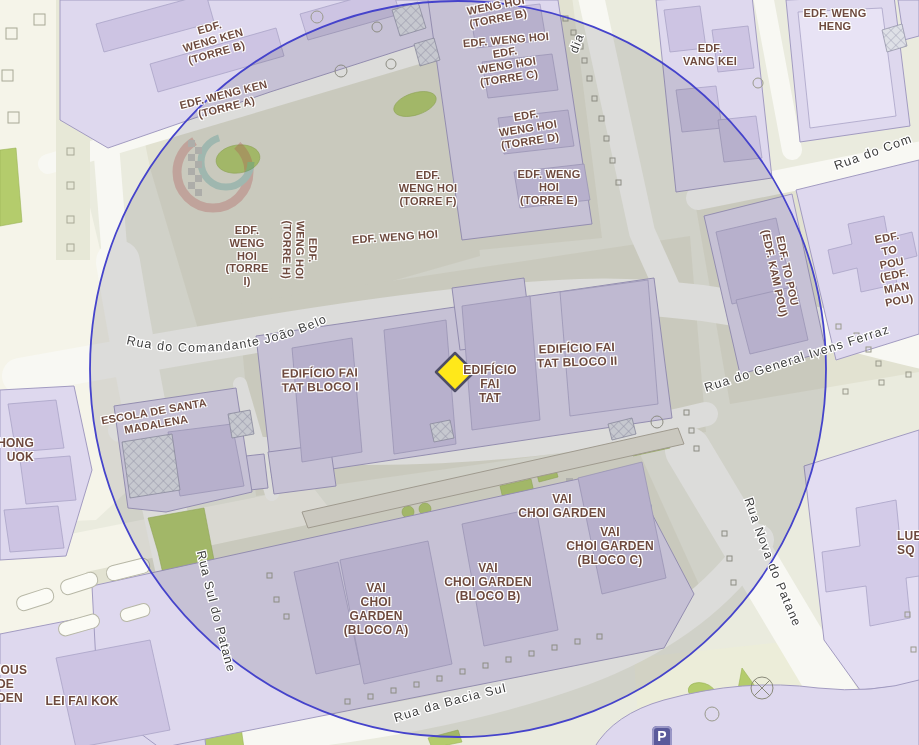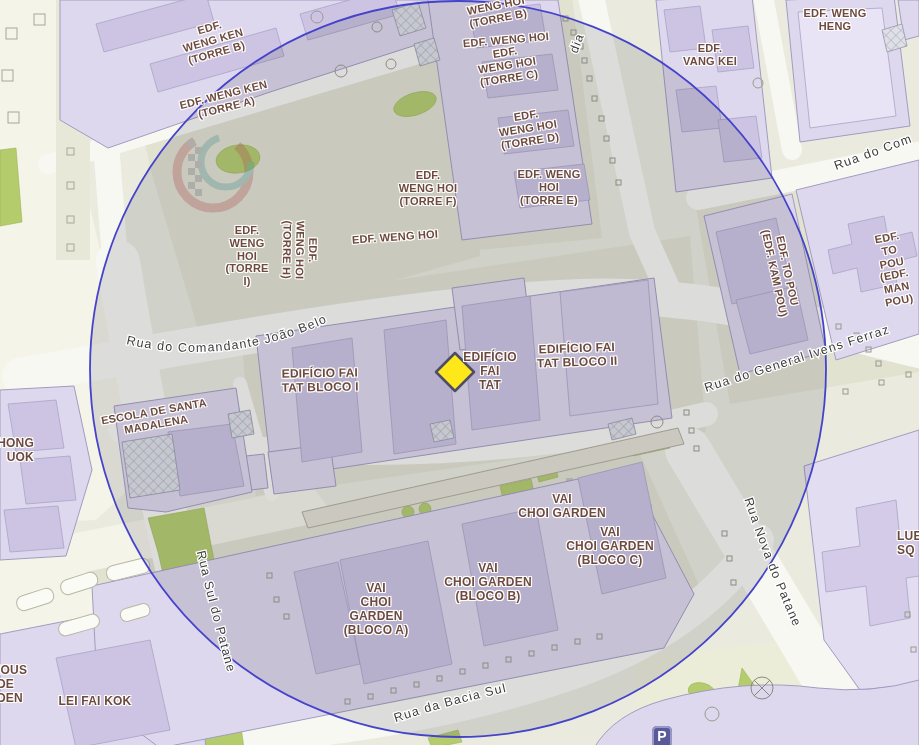--- a/index.html
+++ b/index.html
@@ -313,21 +313,21 @@
   <div class="bl" style="left:300px;top:250px;--r:91deg">EDF.
 WENG HOI
 (TORRE H)</div>
   <div class="bl" style="left:395px;top:237px;--r:-4deg">EDF. WENG HOI</div>
   <div class="bl" style="left:710px;top:55px">EDF.
 VANG KEI</div>
   <div class="bl" style="left:835px;top:20px">EDF. WENG
 HENG</div>
   <div class="bl lg" style="left:320px;top:381px;--r:-1deg">EDIFÍCIO FAI
 TAT BLOCO I</div>
-  <div class="bl lg" style="left:490px;top:372px">EDIFÍCIO
+  <div class="bl lg" style="left:490px;top:385px">EDIFÍCIO
 FAI
 TAT</div>
   <div class="bl lg" style="left:577px;top:356px;--r:-2deg">EDIFÍCIO FAI
 TAT BLOCO II</div>
   <div class="bl" style="left:781px;top:272px;--r:78deg">EDF. TO POU
 (EDF. KAM POU)</div>
   <div class="bl" style="left:893px;top:269px;--r:-11deg">EDF. TO POU
 (EDF. MAN
 POU)</div>
   <div class="bl lg" style="left:562px;top:507px">VAI
@@ -337,21 +337,21 @@
 (BLOCO C)</div>
   <div class="bl lg" style="left:488px;top:583px">VAI
 CHOI GARDEN
 (BLOCO B)</div>
   <div class="bl lg" style="left:376px;top:610px">VAI
 CHOI
 GARDEN
 (BLOCO A)</div>
   <div class="bl" style="left:155px;top:418px;--r:-10deg">ESCOLA DE SANTA
 MADALENA</div>
-  <div class="bl lg" style="left:95px;top:702px">LEI FAI KOK</div>
+  <div class="bl lg" style="left:82px;top:702px">LEI FAI KOK</div>
   <div class="bl lg raw" style="left:-28px;top:437px;width:62px;text-align:right">HONG
 UOK</div>
   <div class="bl lg raw" style="left:-3px;top:664px;text-align:left">IOUS
 DE
 DEN</div>
   <div class="bl lg raw" style="left:897px;top:530px;text-align:left">LUE
 SQ</div>
 
   <div class="pbadge">P</div>
 </div>

